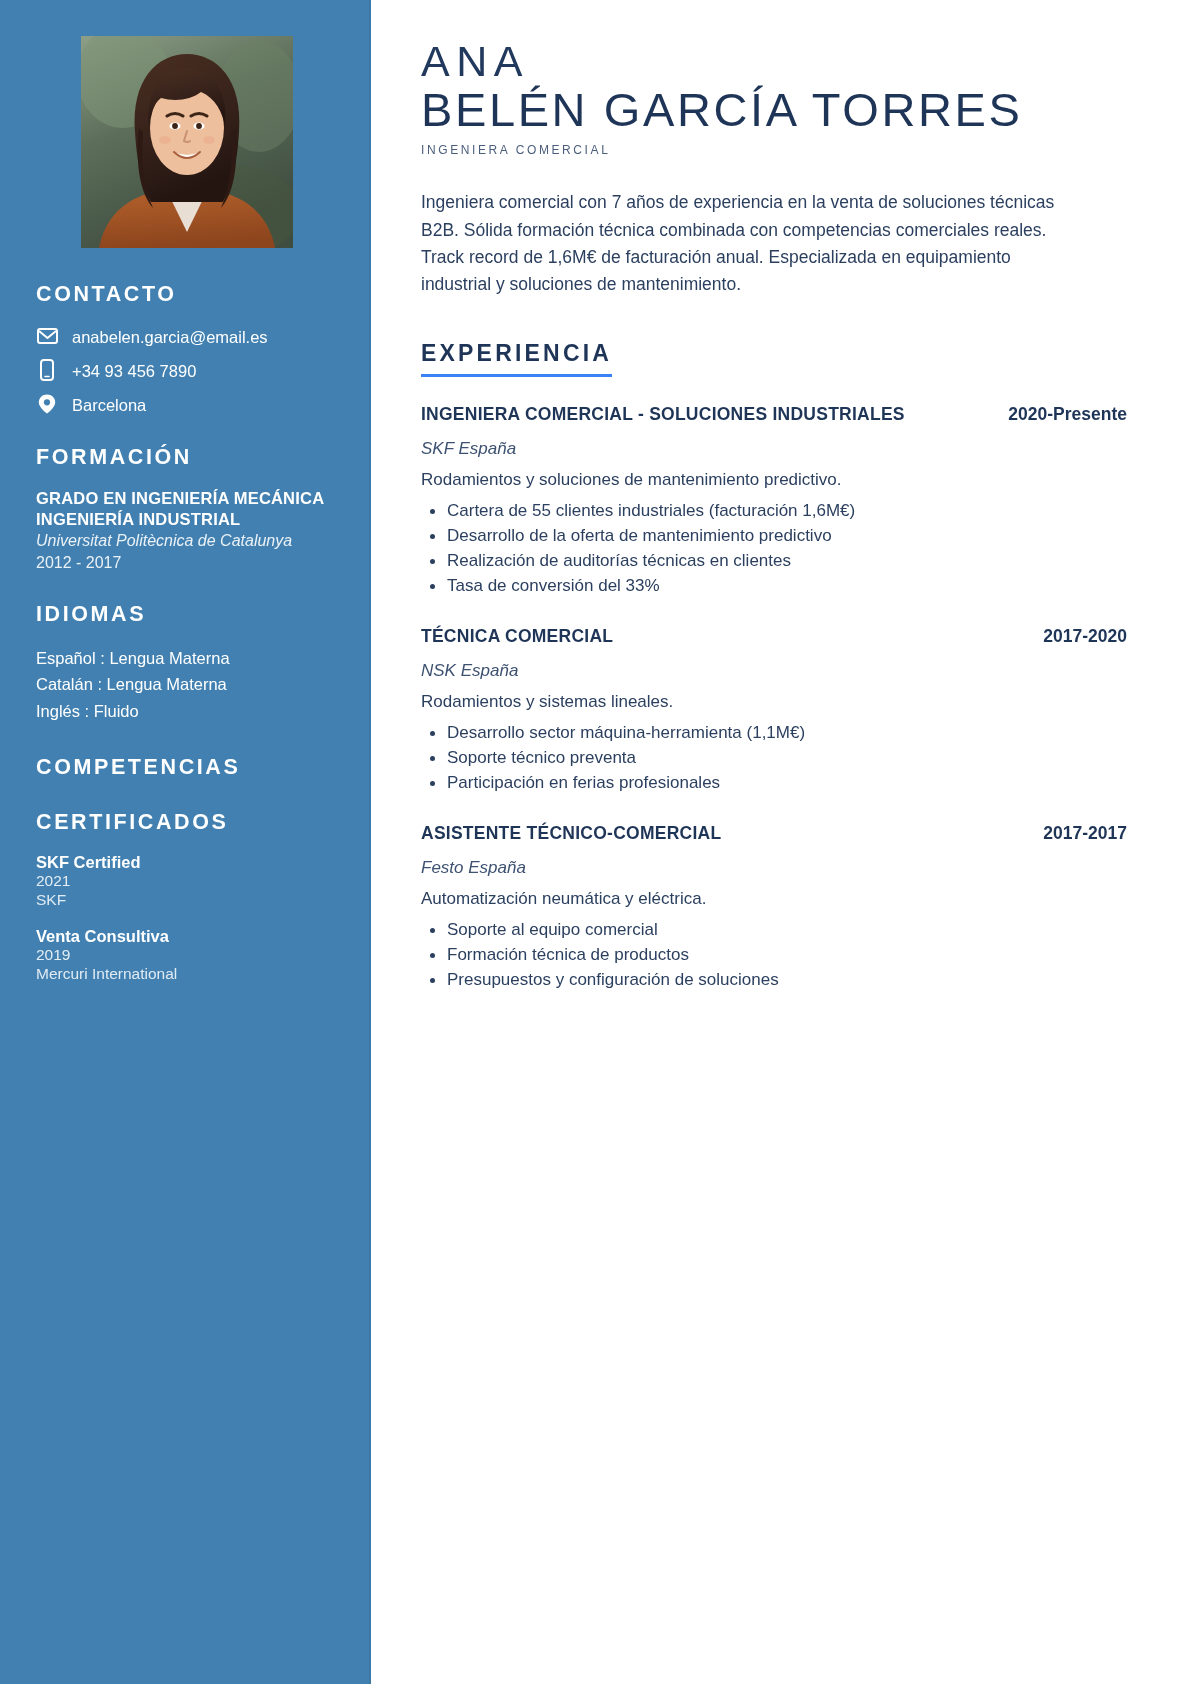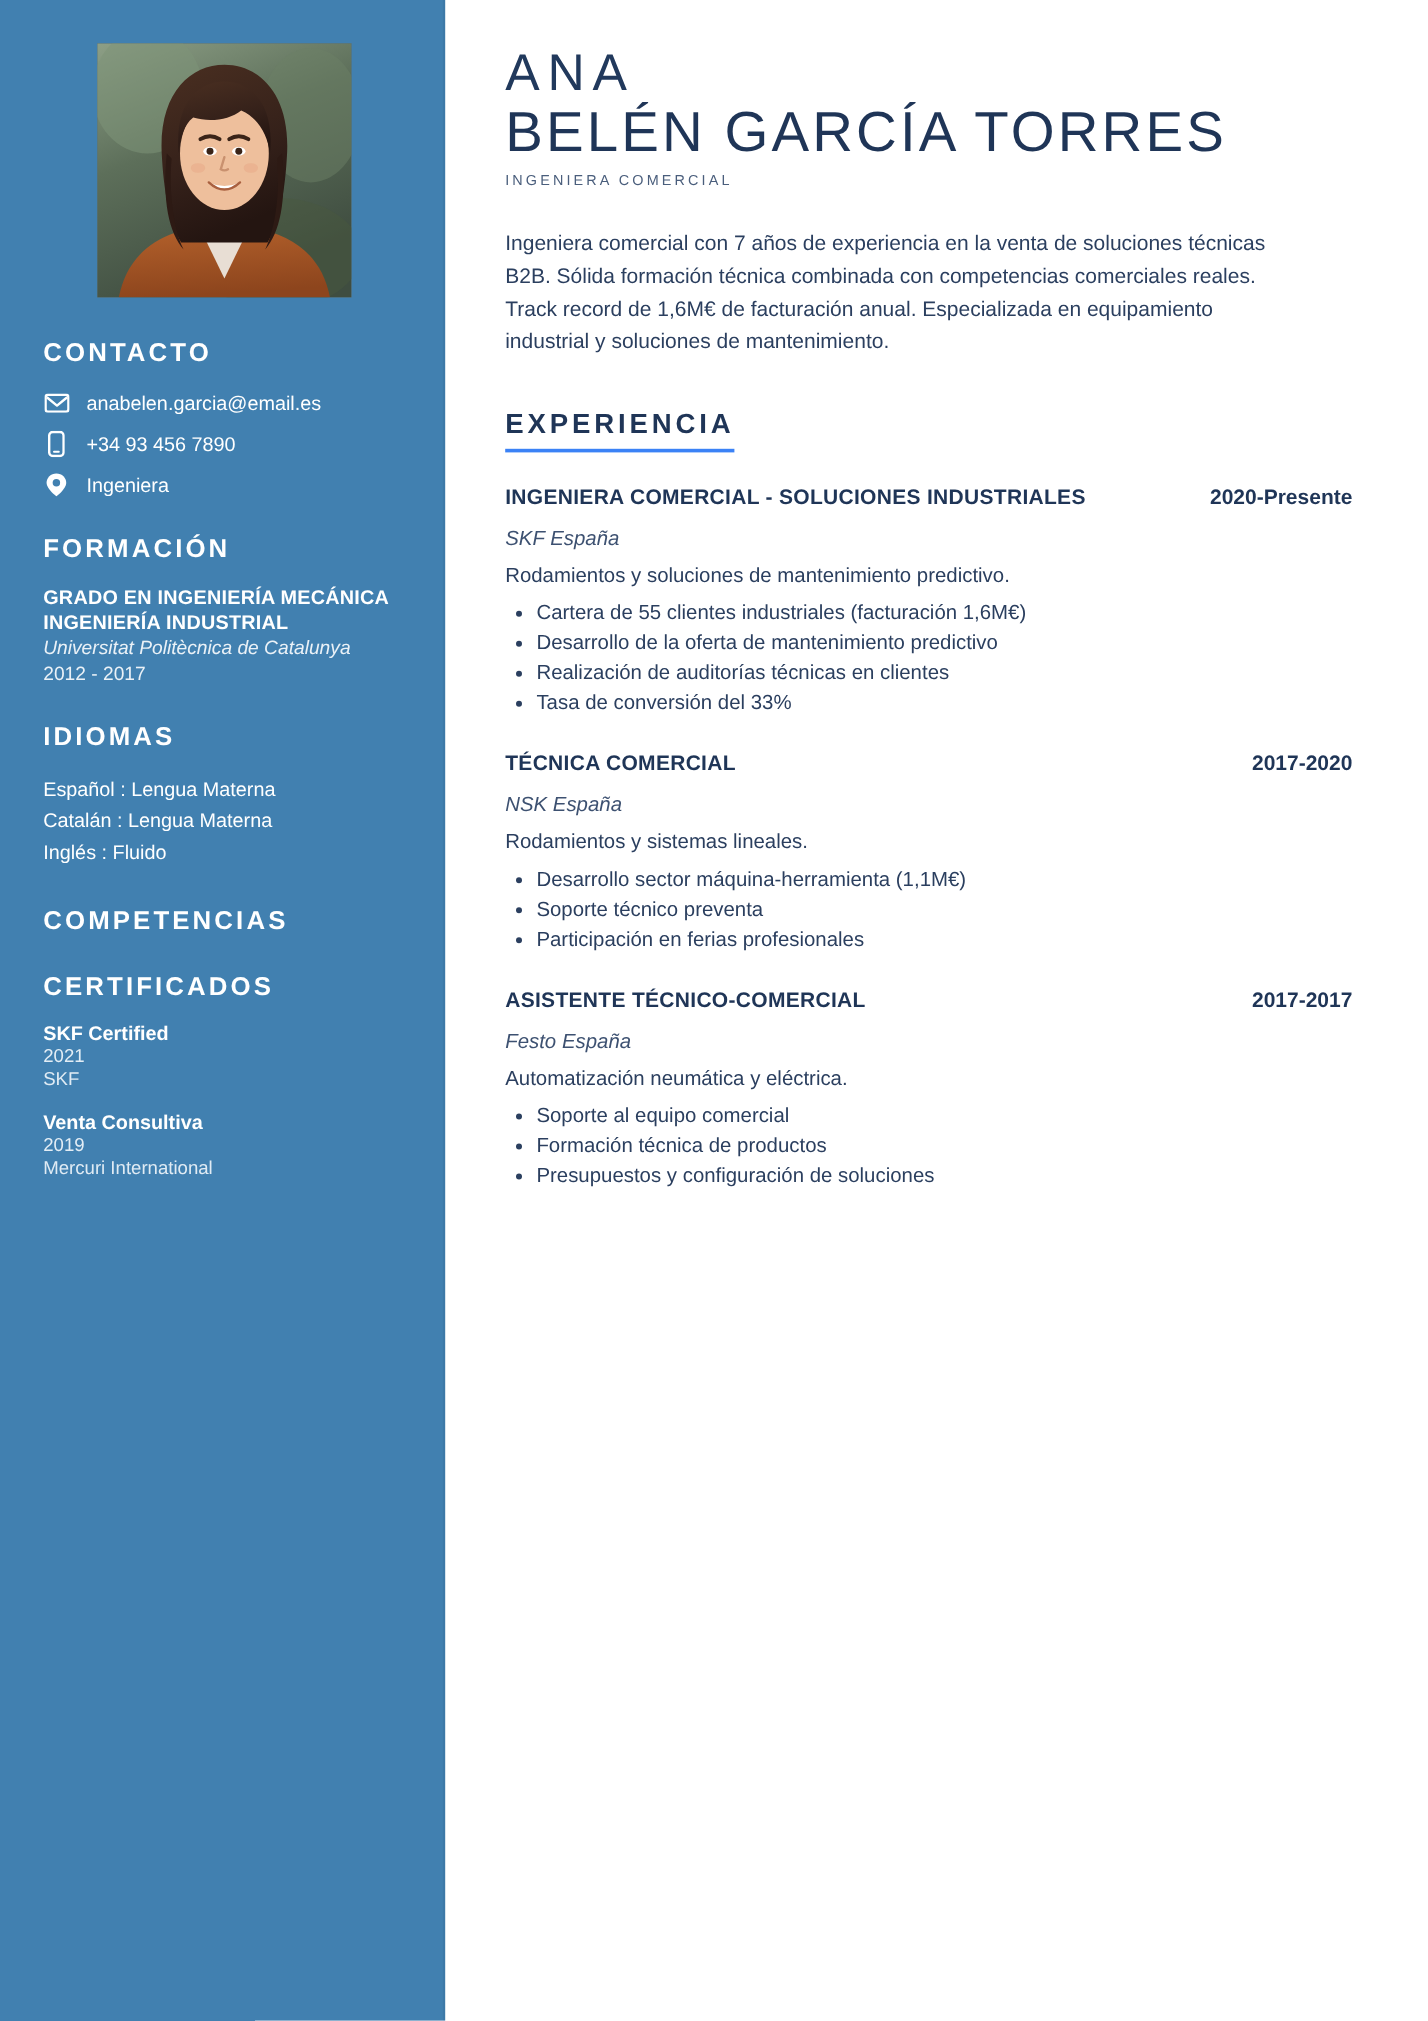--- a/index.html
+++ b/index.html
@@ -310,21 +310,21 @@
         <span>+34 93 456 7890</span>
       </div>
 
       <div class="contact-row">
         <span class="contact-icon">
           <svg width="20" height="22" viewBox="0 0 20 22">
               <path d="M10 1.5 C5.3 1.5 1.8 5 1.8 9.4 C1.8 14.4 10 20.5 10 20.5 C10 20.5 18.2 14.4 18.2 9.4 C18.2 5 14.7 1.5 10 1.5 Z" fill="#ffffff"></path>
               <circle cx="10" cy="9.3" r="3.1" fill="#4180b0"></circle>
             </svg>
         </span>
-        <span>Ingeniera</span>
+        <span>Barcelona</span>
       </div>
     </section>
 
     <section class="side-block">
       <h2 class="side-heading">FORMACIÓN</h2>
       <div>
         <div class="edu-degree">GRADO EN INGENIERÍA MECÁNICA INGENIERÍA INDUSTRIAL</div>
         <div class="edu-school">Universitat Politècnica de Catalunya</div>
         <div class="edu-dates">2012 - 2017</div>
       </div>

